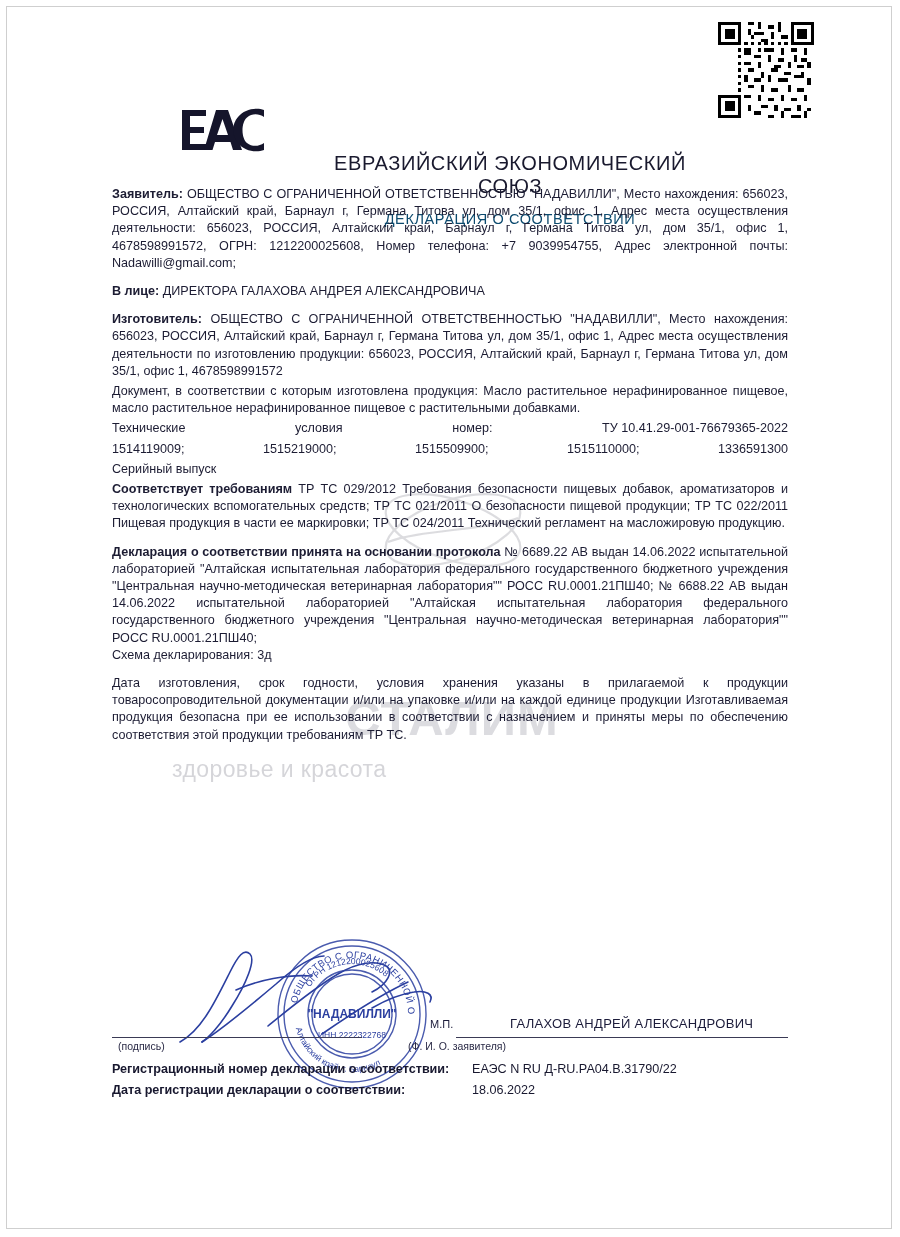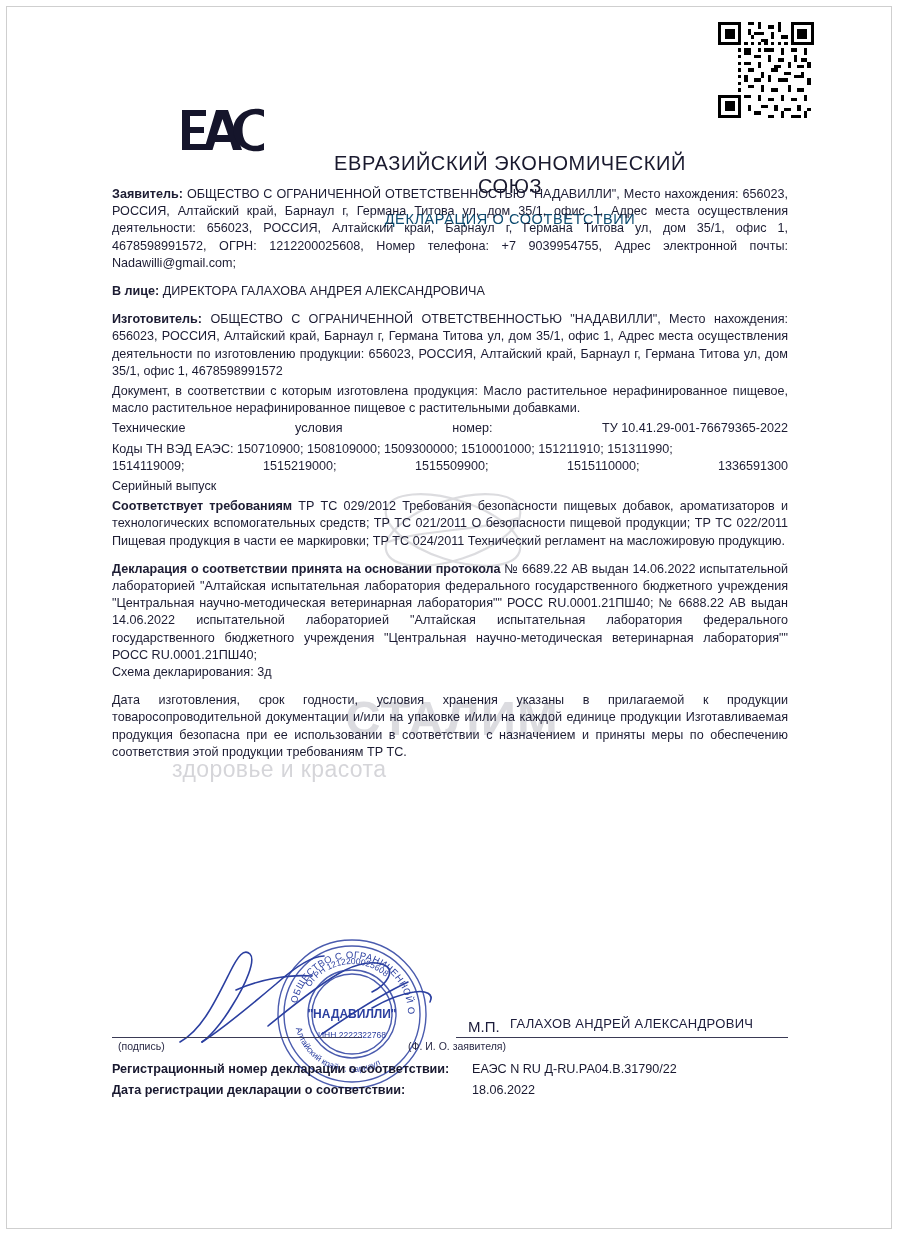--- a/index.html
+++ b/index.html
@@ -148,23 +148,22 @@
     position: absolute;
     left: 160px;
     top: 4px;
     width: 160px;
     height: 160px;
   }
   .mp {
     position: absolute;
     left: 318px;
     top: 88px;
-    font-size: 15px;
+    font-size: 11px;
     color: #1b1b3a;
-    margin-left: 38px;
   }
   .sig-name {
     position: absolute;
     left: 398px;
     top: 86px;
     font-size: 13px;
     color: #1b1b3a;
     letter-spacing: 0.3px;
   }
   .sig-rules {
@@ -365,24 +364,20 @@
 
     <div class="para tight">Документ, в соответствии с которым изготовлена продукция: Масло растительное нерафинированное пищевое, масло растительное нерафинированное пищевое с растительными добавками.</div>
 
     <div class="para tight codes-line">
       <span>Технические</span>
       <span>условия</span>
       <span>номер:</span>
       <span>ТУ     10.41.29-001-76679365-2022</span>
     </div>
 
-    <div class="para nomargin">
-      <span>Коды ТН ВЭД ЕАЭС:</span>
-      <span>150710900; 1508109000; 1509300000; 1510001000; 151211910; 151311990;</span>
-    </div>
 
     <div class="para tight codes-line">
       <span>1514119009;</span>
       <span>1515219000;</span>
       <span>1515509900;</span>
       <span>1515110000;</span>
       <span>1336591300</span>
     </div>
 
     <div class="para tight">Серийный выпуск</div>

